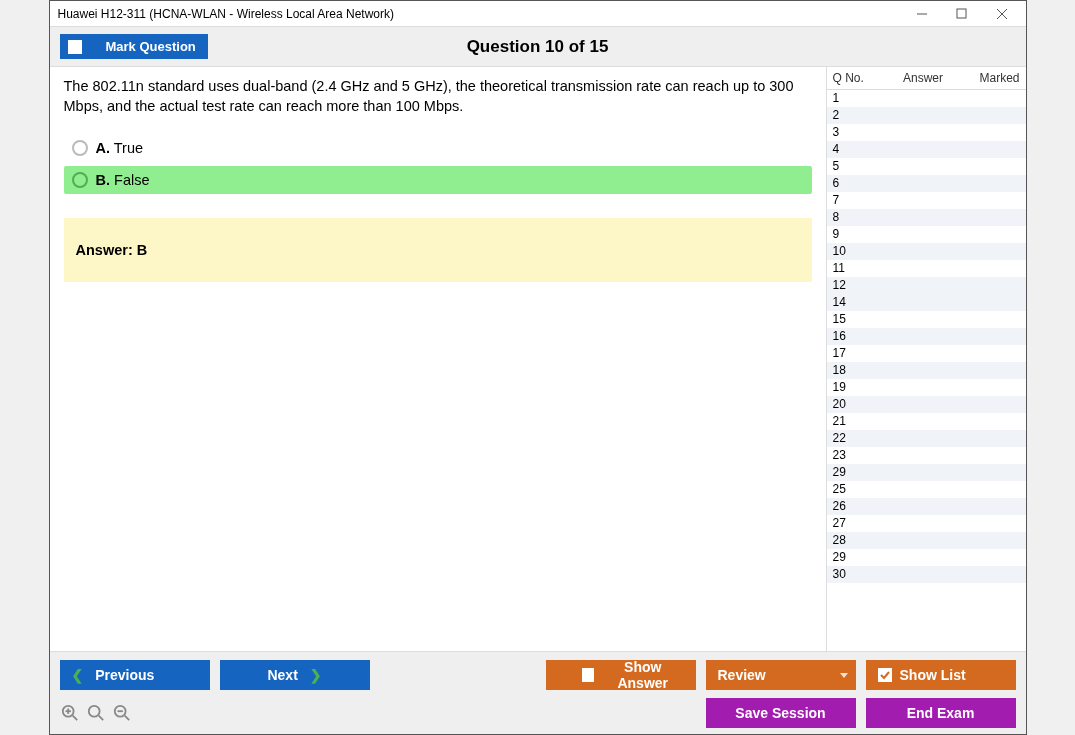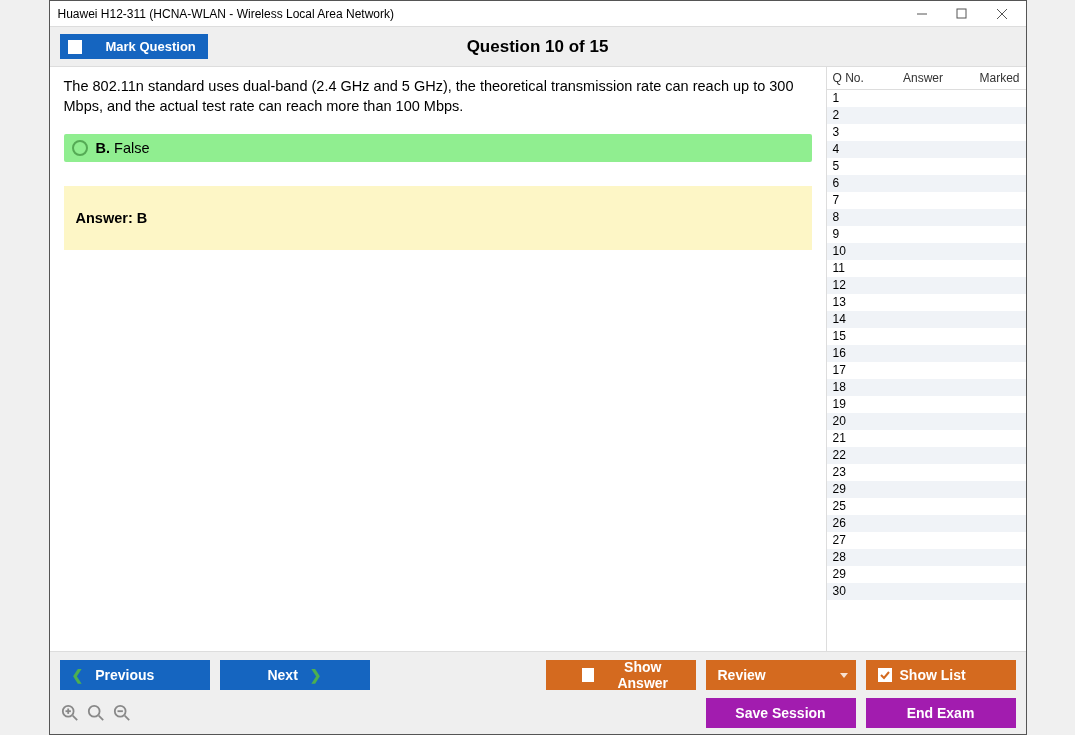--- a/index.html
+++ b/index.html
@@ -237,20 +237,24 @@
       <span>Mark Question</span>
     </button>
     <div class="question-header">Question 10 of 15</div>
   </div>
 
   <div class="content">
     <div class="main">
       <p class="question-text">The 802.11n standard uses dual-band (2.4 GHz and 5 GHz), the theoretical transmission rate can reach up to 300 Mbps, and the actual test rate can reach more than 100 Mbps.</p>
 
       <div id="options-container">
+          <div class="option">
+            <span class="radio"></span>
+            <span><b>A.</b> True</span>
+          </div>
           <div class="option selected">
             <span class="radio"></span>
             <span><b>B.</b> False</span>
           </div>
         </div>
 
       <div class="answer-box">
         <b><span>Answer:</span> <span>B</span></b>
       </div>
     </div>
@@ -267,21 +271,20 @@
           <div class="qrow">3</div>
           <div class="qrow even">4</div>
           <div class="qrow">5</div>
           <div class="qrow even">6</div>
           <div class="qrow">7</div>
           <div class="qrow even">8</div>
           <div class="qrow">9</div>
           <div class="qrow even">10</div>
           <div class="qrow">11</div>
           <div class="qrow even">12</div>
-          <div class="qrow">13</div>
           <div class="qrow even">14</div>
           <div class="qrow">15</div>
           <div class="qrow even">16</div>
           <div class="qrow">17</div>
           <div class="qrow even">18</div>
           <div class="qrow">19</div>
           <div class="qrow even">20</div>
           <div class="qrow">21</div>
           <div class="qrow even">22</div>
           <div class="qrow">23</div>

